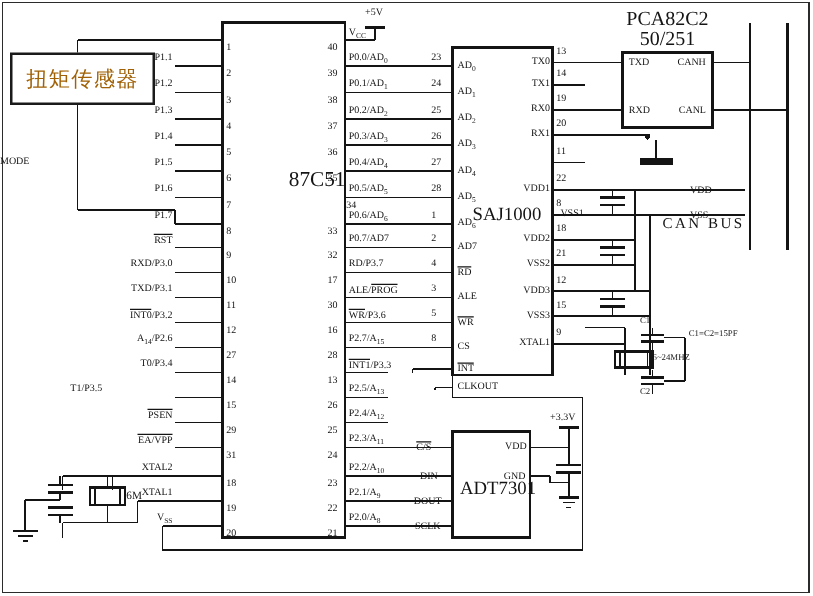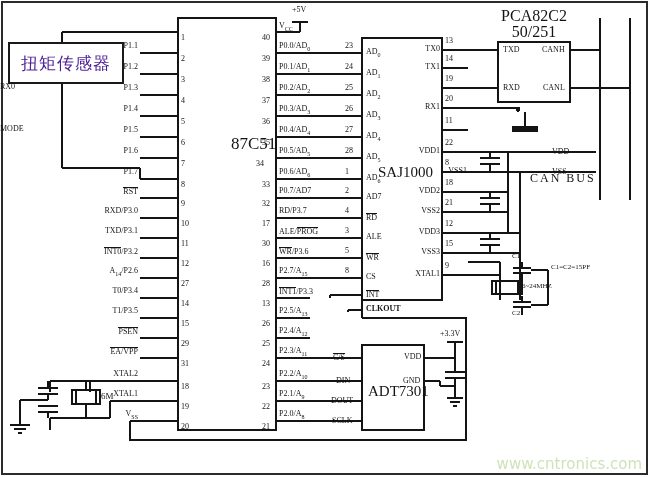--- a/index.html
+++ b/index.html
@@ -10,21 +10,21 @@
   .lbl{position:absolute;font-family:"Liberation Serif", serif;color:#141414;
        white-space:nowrap;line-height:1;}
   .pinname{font-size:8px;}
   .pinnum{font-size:8px;}
   .chipname{font-size:15px;}
   .ovl{border-top:1px solid #141414;display:inline-block;padding-top:0px;line-height:1.05;}
   .sub{font-size:6px;vertical-align:sub;}
   .sensorbox{position:absolute;left:8px;top:42px;width:112px;height:38px;
     border:2px solid #1a1a1a;background:#fff;display:flex;align-items:center;
     justify-content:center;}
-  .sensorbox span{font-family:"DejaVu Sans", sans-serif;font-size:17px;color:#4c1d95;
+  .sensorbox span{font-family:"DejaVu Sans", sans-serif;font-size:17px;color:#a16207;
     letter-spacing:1px;}
   .watermark{position:absolute;right:8px;bottom:4px;font-family:"DejaVu Sans", sans-serif;
     font-size:15px;color:#cfe3b8;letter-spacing:0px;}
   .title87{font-size:17px;font-family:"Liberation Serif", serif;}
   .titlepca{font-size:16px;font-family:"Liberation Serif", serif;text-align:center;}
   .canbus{font-size:12px;letter-spacing:2px;}
 </style>
 </head>
 <body>
 
@@ -321,21 +321,21 @@
       <div class="lbl pinname" style="top: 207px; left: 0px; width: 138px; text-align: right; padding-right: 2px;">RXD/P3.0</div>
       <div class="lbl pinnum" style="left: 181px; top: 240px;">11</div>
       <div class="lbl pinname" style="top: 227px; left: 0px; width: 138px; text-align: right; padding-right: 2px;">TXD/P3.1</div>
       <div class="lbl pinnum" style="left: 181px; top: 260px;">12</div>
       <div class="lbl pinname" style="top: 247px; left: 0px; width: 138px; text-align: right; padding-right: 2px;"><span class="ovl">INT0</span>/P3.2</div>
       <div class="lbl pinnum" style="left: 181px; top: 280px;">27</div>
       <div class="lbl pinname" style="top: 267px; left: 0px; width: 138px; text-align: right; padding-right: 2px;">A<span class="sub">14</span>/P2.6</div>
       <div class="lbl pinnum" style="left: 181px; top: 300px;">14</div>
       <div class="lbl pinname" style="top: 287px; left: 0px; width: 138px; text-align: right; padding-right: 2px;">T0/P3.4</div>
       <div class="lbl pinnum" style="left: 181px; top: 320px;">15</div>
-      <div class="lbl pinname" style="top: 307px; left: 0px; width: 138px; text-align: right; padding-right: 2px;">T1/P3.5</div>
+      <div class="lbl pinname" style="top: 307px; left: 0px; width: 138px; text-align: center; padding-right: 2px;">T1/P3.5</div>
       <div class="lbl pinnum" style="left: 181px; top: 340px;">29</div>
       <div class="lbl pinname" style="top: 327px; left: 0px; width: 138px; text-align: right; padding-right: 2px;"><span class="ovl">PSEN</span></div>
       <div class="lbl pinnum" style="left: 181px; top: 360px;">31</div>
       <div class="lbl pinname" style="top: 347px; left: 0px; width: 138px; text-align: right; padding-right: 2px;"><span class="ovl">EA/VPP</span></div>
       <div class="lbl pinnum" style="left: 181px; top: 383px;">18</div>
       <div class="lbl pinname" style="top: 370px; left: 0px; width: 138px; text-align: right; padding-right: 2px;">XTAL2</div>
       <div class="lbl pinnum" style="left: 181px; top: 403px;">19</div>
       <div class="lbl pinname" style="top: 390px; left: 0px; width: 138px; text-align: right; padding-right: 2px;">XTAL1</div>
       <div class="lbl pinnum" style="left: 181px; top: 423px;">20</div>
       <div class="lbl pinname" style="top: 410px; left: 0px; width: 138px; text-align: right; padding-right: 2px;">V<span class="sub">SS</span></div>
@@ -345,21 +345,21 @@
       <div class="lbl pinnum" style="left: 262px; top: 55px;">39</div>
       <div class="lbl pinname" style="left: 279px; top: 42px;">P0.0/AD<span class="sub">0</span></div>
       <div class="lbl pinnum" style="left: 262px; top: 76px;">38</div>
       <div class="lbl pinname" style="left: 279px; top: 63px;">P0.1/AD<span class="sub">1</span></div>
       <div class="lbl pinnum" style="left: 262px; top: 97px;">37</div>
       <div class="lbl pinname" style="left: 279px; top: 84px;">P0.2/AD<span class="sub">2</span></div>
       <div class="lbl pinnum" style="left: 262px; top: 118px;">36</div>
       <div class="lbl pinname" style="left: 279px; top: 105px;">P0.3/AD<span class="sub">3</span></div>
       <div class="lbl pinnum" style="left: 262px; top: 139px;">35</div>
       <div class="lbl pinname" style="left: 279px; top: 126px;">P0.4/AD<span class="sub">4</span></div>
-      <div class="lbl pinnum" style="left: 256px; top: 160px;">34</div>
+      <div class="lbl pinnum" style="left: 277px; top: 160px;">34</div>
       <div class="lbl pinname" style="left: 279px; top: 147px;">P0.5/AD<span class="sub">5</span></div>
       <div class="lbl pinnum" style="left: 262px; top: 181px;">33</div>
       <div class="lbl pinname" style="left: 279px; top: 168px;">P0.6/AD<span class="sub">6</span></div>
       <div class="lbl pinnum" style="left: 262px; top: 200px;">32</div>
       <div class="lbl pinname" style="left: 279px; top: 187px;">P0.7/AD7</div>
       <div class="lbl pinnum" style="left: 262px; top: 220px;">17</div>
       <div class="lbl pinname" style="left: 279px; top: 207px;">RD/P3.7</div>
       <div class="lbl pinnum" style="left: 262px; top: 240px;">30</div>
       <div class="lbl pinname" style="left: 279px; top: 227px;">ALE/<span class="ovl">PROG</span></div>
       <div class="lbl pinnum" style="left: 262px; top: 260px;">16</div>
@@ -400,43 +400,42 @@
       <div class="lbl pinname" style="left: 366px; top: 193px;">AD7</div>
       <div class="lbl pinnum" style="left: 345px; top: 207px;">4</div>
       <div class="lbl pinname" style="left: 366px; top: 213px;"><span class="ovl">RD</span></div>
       <div class="lbl pinnum" style="left: 345px; top: 227px;">3</div>
       <div class="lbl pinname" style="left: 366px; top: 233px;">ALE</div>
       <div class="lbl pinnum" style="left: 345px; top: 247px;">5</div>
       <div class="lbl pinname" style="left: 366px; top: 253px;"><span class="ovl">WR</span></div>
       <div class="lbl pinnum" style="left: 345px; top: 267px;">8</div>
       <div class="lbl pinname" style="left: 366px; top: 273px;">CS</div>
       <div class="lbl pinname" style="left: 366px; top: 290px;"><span class="ovl">INT</span></div>
-      <div class="lbl pinname" style="left: 366px; top: 305px; font-weight: bold;">CLKOUT</div>
+      <div class="lbl pinname" style="left: 366px; top: 305px;">CLKOUT</div>
     </div>
   <div id="can-right-labels">
       <div class="lbl pinnum" style="left: 445px; top: 37px;">13</div>
       <div class="lbl pinname" style="left: 0px; width: 440px; text-align: right; padding-right: 2px; top: 45px;">TX0</div>
       <div class="lbl pinnum" style="left: 445px; top: 55px;">14</div>
       <div class="lbl pinname" style="left: 0px; width: 440px; text-align: right; padding-right: 2px; top: 63px;">TX1</div>
       <div class="lbl pinnum" style="left: 445px; top: 75px;">19</div>
-      <div class="lbl pinname" style="left: 0px; width: 440px; text-align: left; padding-right: 2px; top: 83px;">RX0</div>
+      <div class="lbl pinname" style="left: 0px; width: 440px; text-align: right; padding-right: 2px; top: 83px;">RX0</div>
       <div class="lbl pinnum" style="left: 445px; top: 95px;">20</div>
       <div class="lbl pinname" style="left: 0px; width: 440px; text-align: right; padding-right: 2px; top: 103px;">RX1</div>
       <div class="lbl pinnum" style="left: 445px; top: 117px;">11</div>
       <div class="lbl pinname" style="left: 0px; width: 440px; padding-right: 2px; top: 125px;">MODE</div>
       <div class="lbl pinnum" style="left: 445px; top: 139px;">22</div>
       <div class="lbl pinname" style="left: 0px; width: 440px; text-align: right; padding-right: 2px; top: 147px;">VDD1</div>
       <div class="lbl pinnum" style="left: 445px; top: 159px;">8</div>
       <div class="lbl pinname" style="left: 0px; width: 440px; text-align: right; padding-right: 2px; top: 167px; margin-left: 27px;">VSS1</div>
       <div class="lbl pinnum" style="left: 445px; top: 179px;">18</div>
       <div class="lbl pinname" style="left: 0px; width: 440px; text-align: right; padding-right: 2px; top: 187px;">VDD2</div>
       <div class="lbl pinnum" style="left: 445px; top: 199px;">21</div>
       <div class="lbl pinname" style="left: 0px; width: 440px; text-align: right; padding-right: 2px; top: 207px;">VSS2</div>
       <div class="lbl pinnum" style="left: 445px; top: 220px;">12</div>
       <div class="lbl pinname" style="left: 0px; width: 440px; text-align: right; padding-right: 2px; top: 228px;">VDD3</div>
       <div class="lbl pinnum" style="left: 445px; top: 240px;">15</div>
       <div class="lbl pinname" style="left: 0px; width: 440px; text-align: right; padding-right: 2px; top: 248px;">VSS3</div>
       <div class="lbl pinnum" style="left: 445px; top: 262px;">9</div>
       <div class="lbl pinname" style="left: 0px; width: 440px; text-align: right; padding-right: 2px; top: 270px;">XTAL1</div>
     </div>
 
-  <div class="watermark">www.cntronics.com</div>
 </div>
 
 </body></html>

